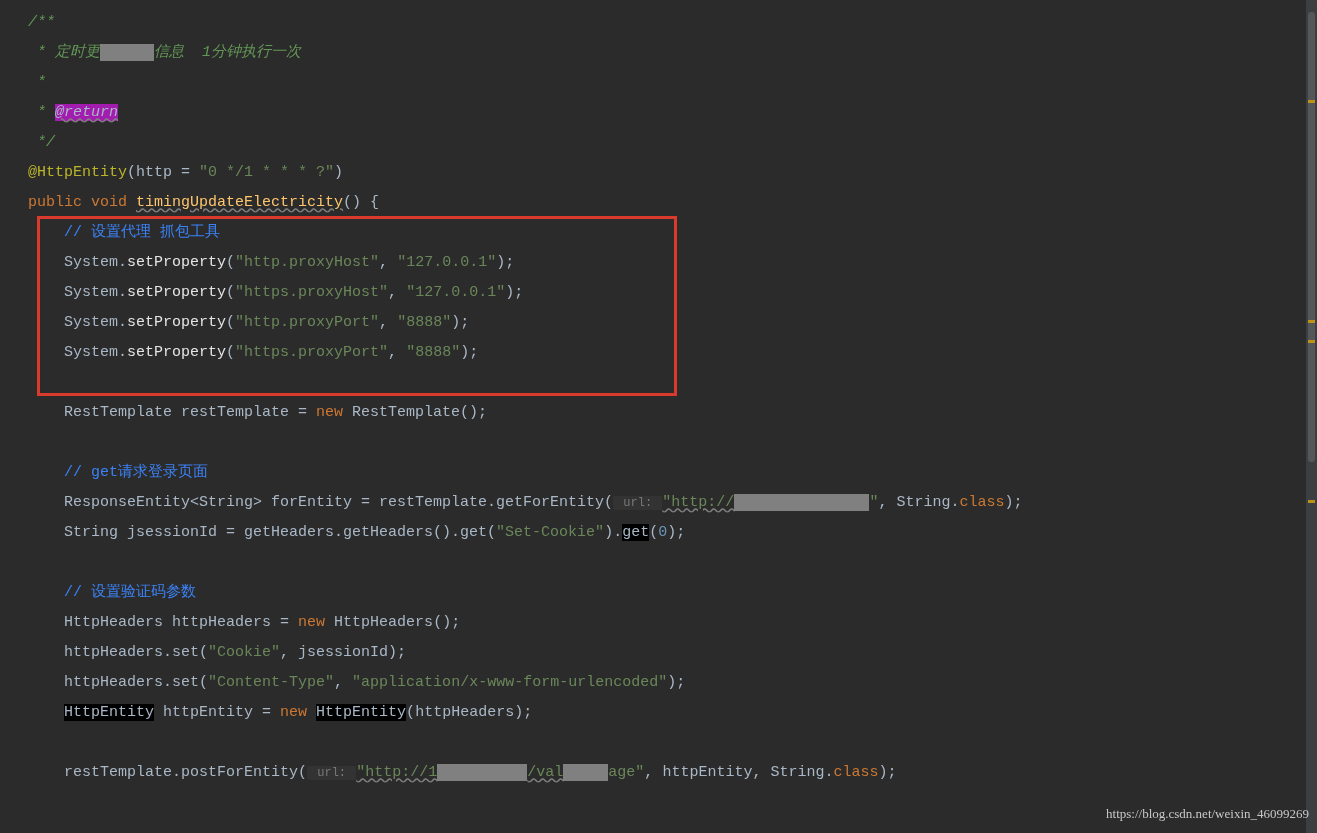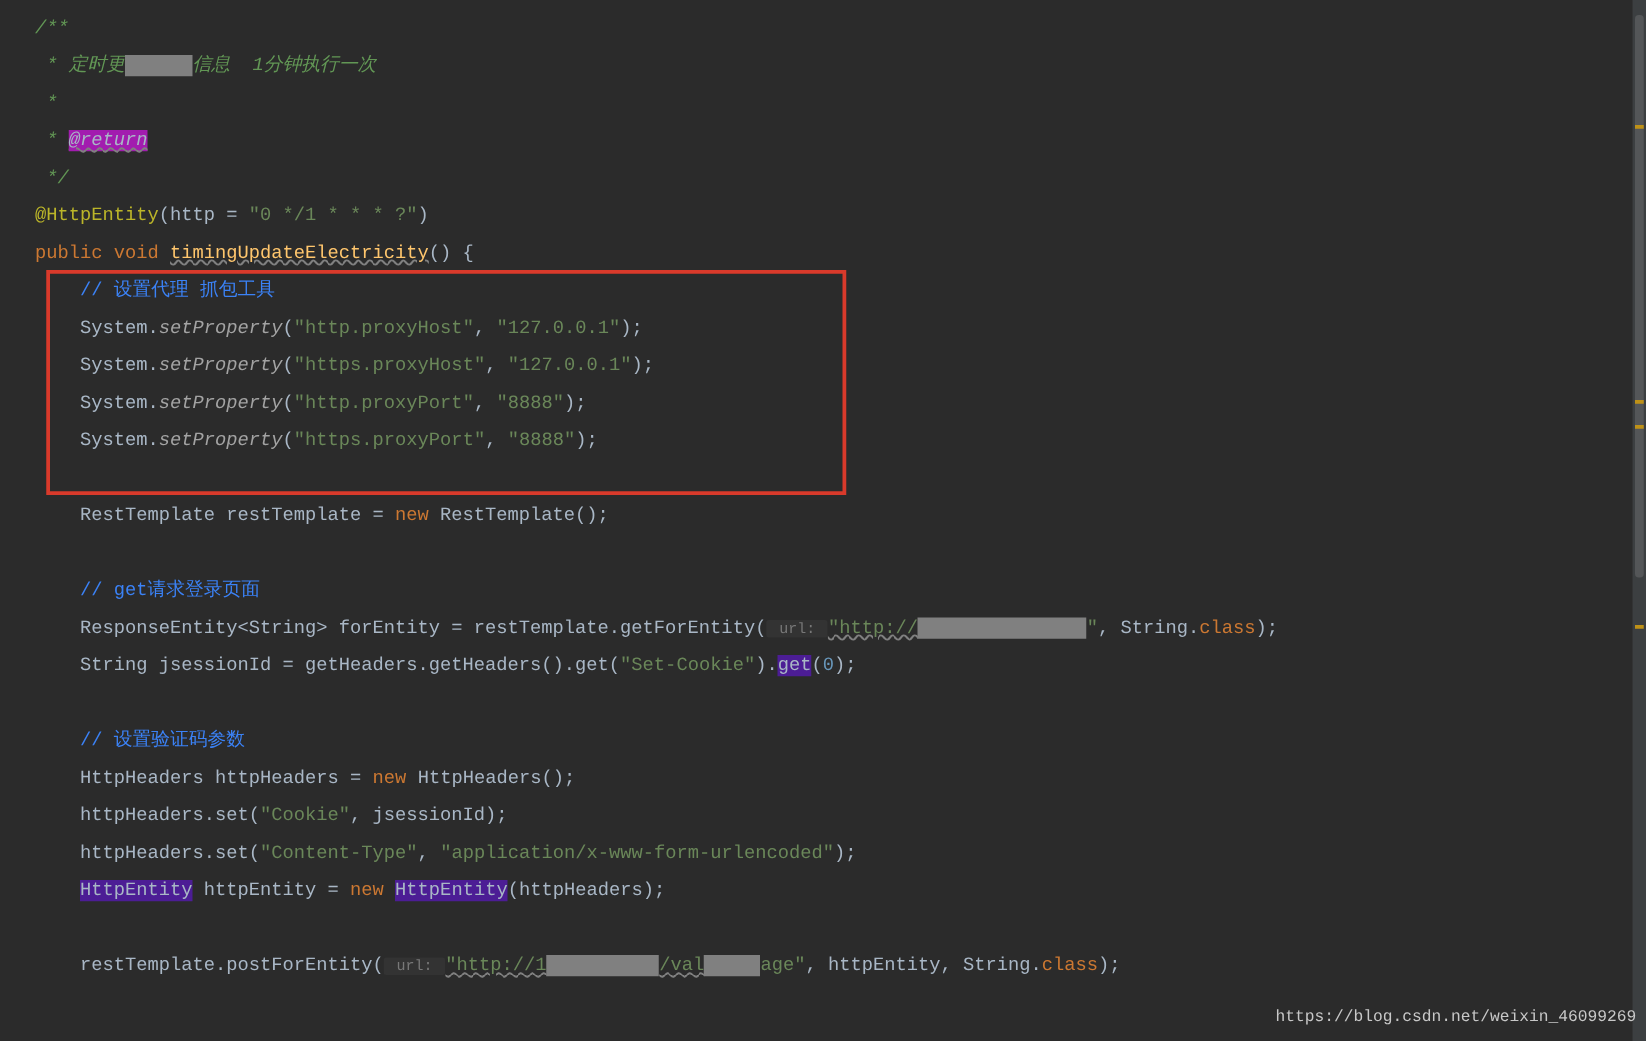--- a/index.html
+++ b/index.html
@@ -22,40 +22,40 @@
     white-space: pre;
     padding-left: 28px;
     height: 30px;
   }
   .comment { color: #3b82f6; }
   .comment-doc { color: #629755; font-style: italic; }
   .keyword { color: #cc7832; }
   .annotation { color: #bbb529; }
   .string { color: #6a8759; }
   .number { color: #6897bb; }
-  .method-ital { font-style: italic; color: #a3a3a3; }
+  .method-ital { color: #e5e5e5; }
   .method-decl { color: #ffc66d; text-decoration: underline; text-decoration-style: wavy; text-decoration-color: #808080; }
   .underline { text-decoration-color: #808080; }
   .tag-highlight { background: #a21caf; font-style: italic; text-decoration: underline; text-decoration-style: wavy; text-decoration-color: #808080; }
-  .dim-bg { background: #4c1d95; }
+  .dim-bg { background: #000000; }
   .wavy-str { color: #6a8759; text-decoration: underline; text-decoration-style: wavy; text-decoration-color: #808080; }
   .param-hint { color: #787878; background: #333333; border-radius: 2px; padding: 0 3px; font-size: 12px; }
   .redacted { background: #808080; color: #808080; }
   .red-box {
     position: absolute;
     border: 3px solid #d93a2b;
     pointer-events: none;
   }
   .watermark {
     position: absolute;
     right: 8px;
     bottom: 4px;
     color: #c8c8c8;
     font-size: 13px;
-    font-family: Liberation Mono, monospace;
+    font-family: Liberation Serif, serif;
   }
   .scrollbar {
     position: absolute;
     right: 0;
     top: 0;
     width: 11px;
     height: 833px;
     background: #3c3f41;
   }
   .scrollbar-thumb {

